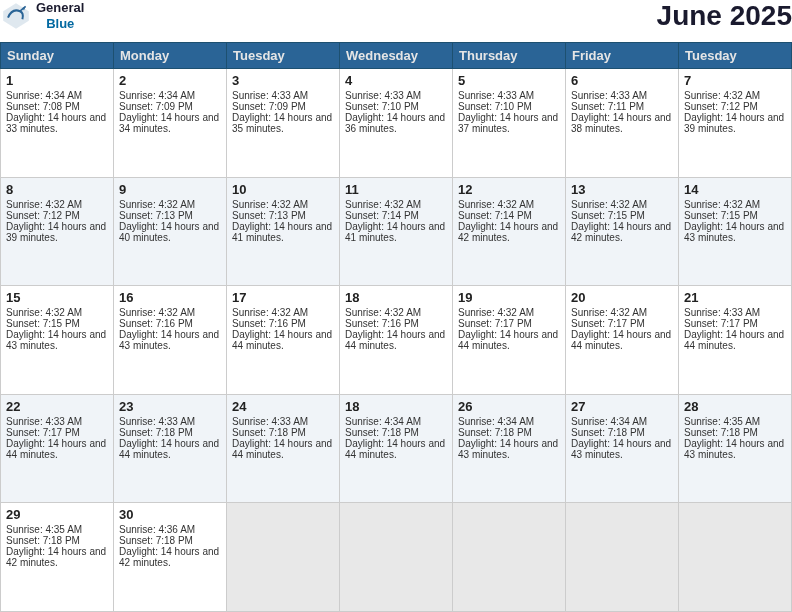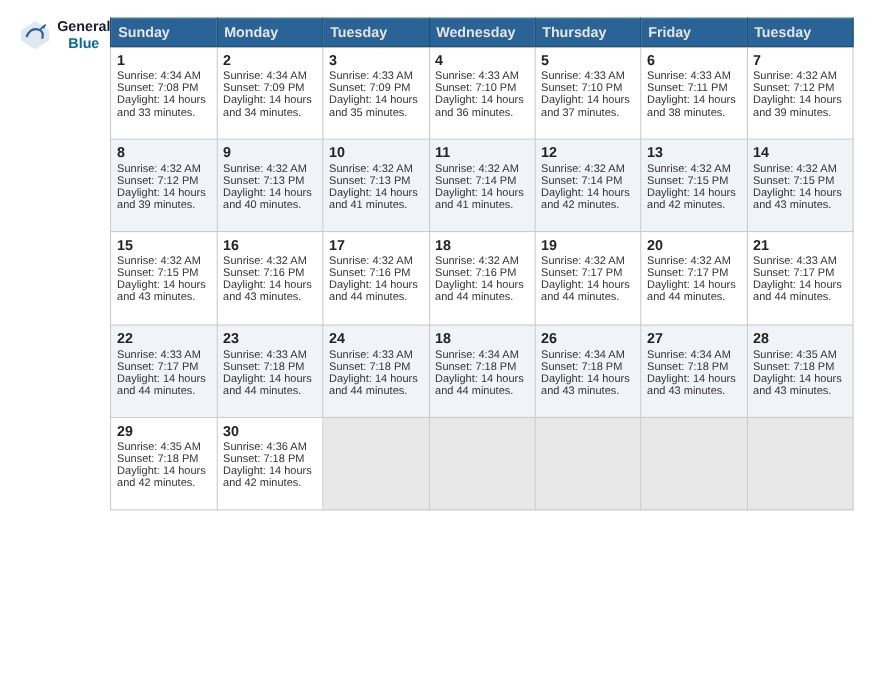--- a/index.html
+++ b/index.html
@@ -5,23 +5,23 @@
     * { margin: 0; padding: 0; box-sizing: border-box; }
     body {
       width: 792px;
       height: 612px;
       font-family: Arial, sans-serif;
       background: #fff;
       overflow: hidden;
     }
     .page {
       width: 792px;
-      height: 480px;
-      padding: 16px;
+      height: 612px;
       display: flex;
+      flex-direction: column;
     }
     .header {
       display: flex;
       justify-content: space-between;
       align-items: flex-start;
       margin-bottom: 10px;
     }
     .logo {
       display: flex;
       align-items: center;
@@ -104,20 +104,21 @@
         <path d="M10,22 Q15,10 25,14 Q30,16 28,24" fill="none" stroke="#2a6496" stroke-width="2.5"></path>
         <path d="M25,14 L32,8" fill="none" stroke="#2a6496" stroke-width="2"></path>
         <path d="M28,10 L32,8 L30,13" fill="#2a6496"></path>
       </svg>
       <div class="logo-text">
         <span>General</span>
         <span>Blue</span>
       </div>
     </div>
     <div class="title-block">
+      <h1>June 2025</h1>
     </div>
   </div>
 
   <table class="calendar">
     <thead>
       <tr>
         <th>Sunday</th>
         <th>Monday</th>
         <th>Tuesday</th>
         <th>Wednesday</th>

